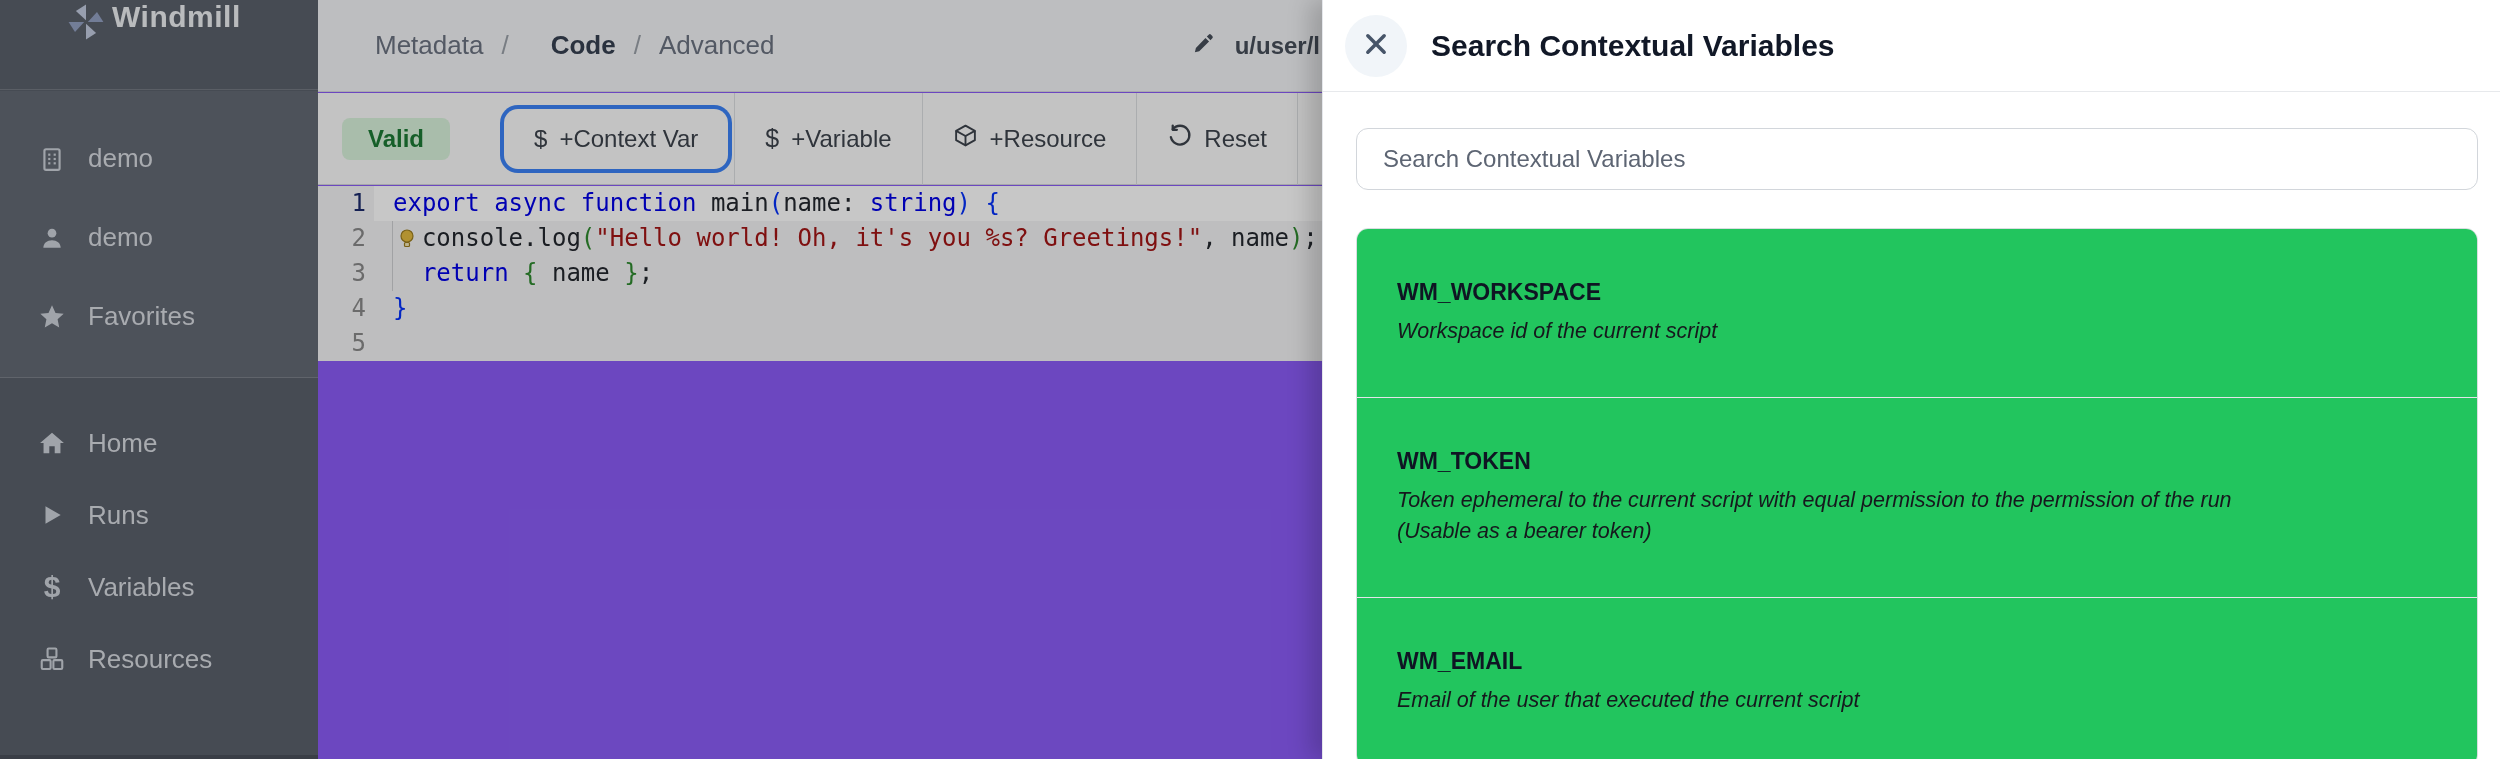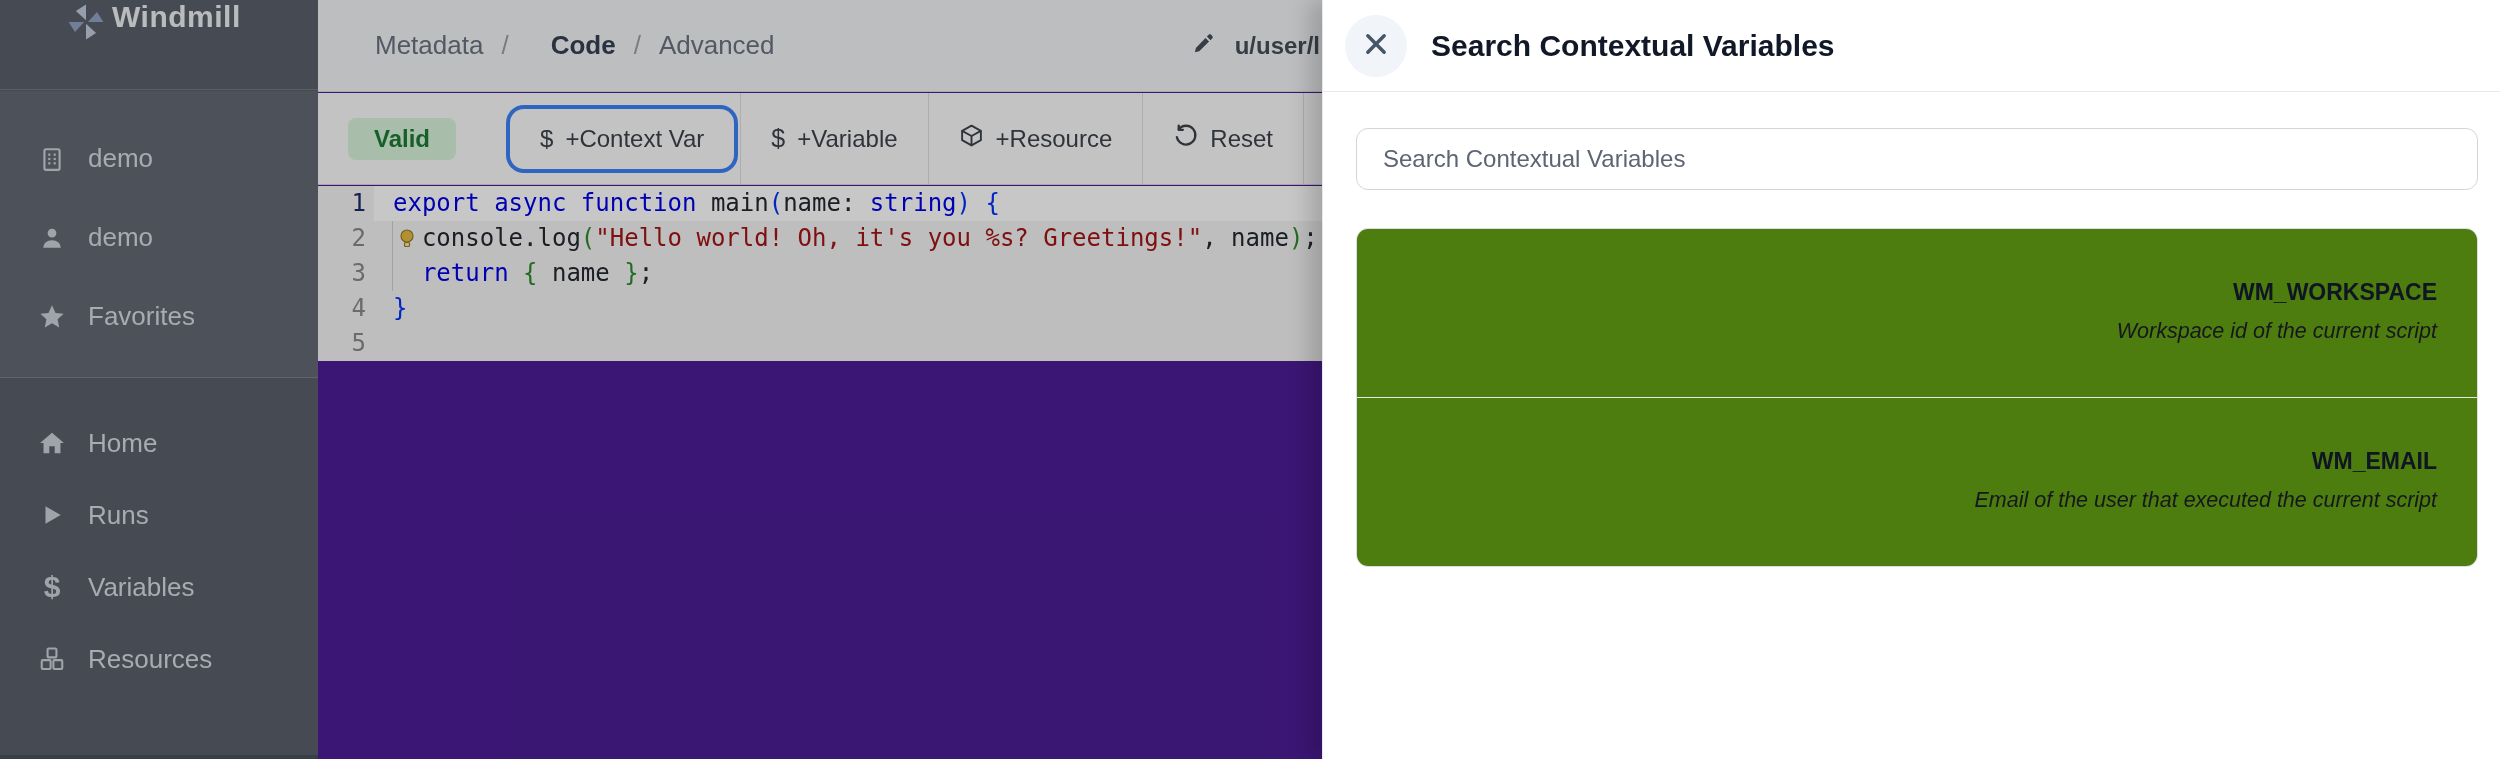--- a/index.html
+++ b/index.html
@@ -13,29 +13,29 @@
   .sb-workspace{position:absolute;top:91px;left:0;width:318px;height:287px;background:#636974;border-bottom:1px solid rgba(255,255,255,0.16);box-sizing:border-box;padding-top:28px;}
   .sb-nav{position:absolute;top:379px;left:0;width:318px;padding-top:28px;}
   .sb-item{display:flex;align-items:center;gap:22px;padding-left:38px;height:79px;cursor:pointer;text-align:right;}
   .sb-nav .sb-item{height:72px;}
   .sb-item .ic{width:28px;height:28px;display:flex;align-items:center;justify-content:center;flex:0 0 28px;}
   .sb-item .lbl{color:#d8dbe1;font-size:26px;font-weight:500;}
   .dollar-glyph{color:#ced3da;font-size:30px;font-weight:bold;font-family:"Liberation Sans",sans-serif;}
   .sb-bottom-edge{position:absolute;bottom:0;left:0;width:318px;height:4px;background:#4b505a;}
 
   
-  .main{position:absolute;left:318px;top:0;width:1004px;height:759px;overflow:hidden;background:#4c1d95;z-index:1;}
+  .main{position:absolute;left:318px;top:0;width:1004px;height:759px;overflow:hidden;background:#8b5cf6;z-index:1;}
   .topbar{position:absolute;top:0;left:0;width:100%;height:92px;background:#f3f4f6;border-bottom:1px solid #d9dbdf;display:flex;align-items:center;padding:0 2px 0 57px;box-sizing:border-box;}
   .crumb{font-size:26px;color:#6b7280;}
   .crumb.active{color:#374151;font-weight:bold;margin-left:24px;}
   .crumb-sep{font-size:26px;color:#9aa0a8;margin:0 18px;}
   .path-wrap{margin-left:auto;display:flex;align-items:center;gap:20px;white-space:nowrap;}
   .path-text{font-size:24px;font-weight:600;color:#474f5a;}
 
-  .toolbar{position:absolute;top:93px;left:0;width:100%;height:92px;background:#fafafa;border-bottom:1px solid #d4d6da;display:flex;align-items:center;padding-left:30px;box-sizing:border-box;}
+  .toolbar{position:absolute;top:93px;left:0;width:100%;height:92px;background:#fafafa;border-bottom:1px solid #d4d6da;display:flex;align-items:center;padding-left:24px;box-sizing:border-box;}
   .valid-badge{height:42px;line-height:42px;padding:0 26px;border-radius:8px;background:#d9f2dc;color:#1d7a35;font-size:24px;font-weight:600;margin-right:48px;}
   .tgroup{display:flex;align-items:stretch;height:92px;}
   .tbtn{display:flex;align-items:center;gap:12px;padding:0 30px;font-size:24px;color:#3d434c;cursor:pointer;background:transparent;border:none;font-family:"Liberation Sans",sans-serif;}
   .tbtn + .tbtn{border-left:1px solid #dcdee1;}
   .tbtn .dollar{font-size:25px;color:#3d434c;}
   .tbtn-ring-wrap{display:flex;align-items:center;padding:0 6px;}
   .tbtn-ring{display:flex;align-items:center;gap:12px;padding:0 30px;height:60px;border-radius:14px;box-shadow:0 0 0 4px #3b82f6;font-size:24px;color:#3d434c;cursor:pointer;background:transparent;border:none;font-family:"Liberation Sans",sans-serif;}
   .tbtn-sep{width:1px;background:#dcdee1;}
 
   
@@ -56,21 +56,21 @@
   
   .drawer{position:absolute;left:1322px;top:0;width:1178px;height:759px;background:#ffffff;z-index:10;
           box-shadow:-12px 0 22px rgba(0,0,0,0.18);border-left:1px solid #e5e7eb;box-sizing:border-box;}
   .d-header{height:92px;border-bottom:1px solid #e7e9ec;display:flex;align-items:center;padding-left:22px;gap:24px;box-sizing:border-box;}
   .d-close{width:62px;height:62px;border-radius:50%;background:#f1f5f9;border:none;display:flex;align-items:center;justify-content:center;cursor:pointer;flex:0 0 62px;}
   .d-title{font-size:30px;font-weight:bold;color:#111827;}
   .d-body{padding:36px 23px 0 33px;}
   .d-search{width:1122px;height:62px;border:1.5px solid #d2d6db;border-radius:12px;padding:0 26px;font-size:24px;color:#111827;box-sizing:border-box;font-family:"Liberation Sans",sans-serif;outline:none;background:#fff;display:block;}
   .d-search::placeholder{color:#5d6573;opacity:1;}
   .d-list{margin-top:38px;width:1122px;border:1px solid #dadde1;border-radius:12px;box-sizing:border-box;overflow:hidden;}
-  .d-row{padding:50px 40px;cursor:pointer;background:#4d7c0f;text-align:right;}
+  .d-row{padding:50px 40px;cursor:pointer;background:#22c55e;}
   .d-row + .d-row{border-top:1px solid #e3e5e9;}
   .d-row-name{font-size:23px;font-weight:bold;color:#0f1523;margin-bottom:10px;}
   .d-row-desc{font-size:21.5px;font-style:italic;color:#16181d;line-height:31px;}
   .d-row-desc span{display:block;}
 </style>
 </head>
 <body>
 
 <div class="stage">
 
@@ -264,20 +264,27 @@
 
       <div class="d-list">
         <div class="d-row">
           <div class="d-row-name">WM_WORKSPACE</div>
           <div class="d-row-desc">
             <span>Workspace id of the current script</span>
             <span></span>
           </div>
         </div>
         <div class="d-row">
+          <div class="d-row-name">WM_TOKEN</div>
+          <div class="d-row-desc">
+            <span>Token ephemeral to the current script with equal permission to the permission of the run</span>
+            <span>(Usable as a bearer token)</span>
+          </div>
+        </div>
+        <div class="d-row">
           <div class="d-row-name">WM_EMAIL</div>
           <div class="d-row-desc">
             <span>Email of the user that executed the current script</span>
             <span></span>
           </div>
         </div>
       </div>
     </div>
   </section>
 

